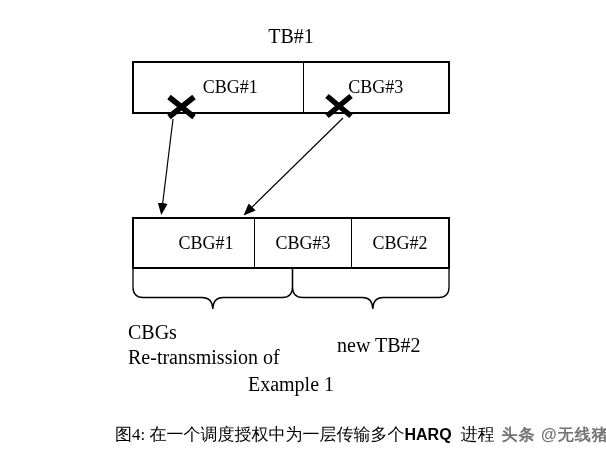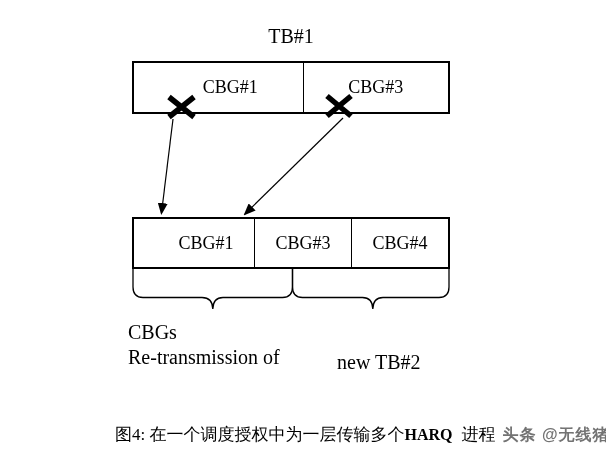--- a/index.html
+++ b/index.html
@@ -15,24 +15,24 @@
   }
   .row-top{top:61px;height:53px;}
   .row-bottom{top:217px;height:52px;}
   .cbg-cell{
     flex:1;display:flex;align-items:center;justify-content:center;
     font-size:18px;border-right:1.5px solid #000;white-space:nowrap;
   }
   .cbg-cell:last-child{border-right:none;}
   .overlay{left:0;top:0;pointer-events:none;}
   .retrans-label{left:128px;top:320px;font-size:20px;line-height:25px;}
-  .newtb-label{left:337px;top:334px;font-size:20px;white-space:nowrap;margin-top:17px;}
+  .newtb-label{left:337px;top:334px;font-size:20px;white-space:nowrap;}
   .example-label{left:132px;top:373px;width:318px;text-align:center;font-size:20px;}
   .caption{left:115px;top:424px;font-size:17px;white-space:nowrap;line-height:22px;}
-  .caption .harq{font-family:Liberation Serif, serif;font-weight:bold;font-size:16px;}
+  .caption .harq{font-family:Liberation Sans, sans-serif;font-weight:bold;font-size:16px;}
   .caption .suffix{margin-left:9px;font-family:Liberation Mono, monospace;}
   .watermark{
     margin-left:7px;color:#737373;font-weight:bold;font-size:16px;
     font-family:"Liberation Sans","DejaVu Sans",sans-serif;letter-spacing:1px;
   }
 </style>
 </head>
 <body>
 
 <div class="stage">
@@ -40,21 +40,21 @@
   <div class="abs tb1-label">TB#1</div>
 
   <div class="abs cbg-row row-top">
     <div class="cbg-cell">CBG#1</div>
     <div class="cbg-cell">CBG#3</div>
   </div>
 
   <div class="abs cbg-row row-bottom">
     <div class="cbg-cell">CBG#1</div>
     <div class="cbg-cell">CBG#3</div>
-    <div class="cbg-cell">CBG#4</div>
+    <div class="cbg-cell">CBG#2</div>
   </div>
 
   <svg class="abs overlay" width="606" height="463" viewBox="0 0 606 463">
     <defs>
       <marker id="arrowhead" markerUnits="userSpaceOnUse" markerWidth="12" markerHeight="10" refX="10" refY="5" orient="auto">
         <path d="M0,0 L12,5 L0,10 Z" fill="#000"></path>
       </marker>
     </defs>
 
     <path d="M169,97 L194,117 M194,97 L169,117" stroke="#000" stroke-width="5.5" stroke-linecap="butt" fill="none"></path>
@@ -69,18 +69,19 @@
     <path d="M292.5,269 L292.5,287 Q292.5,297.5 302.5,297.5 L362.5,297.5 Q372.5,297.5 372.8,309
              Q373.1,297.5 383,297.5 L439,297.5 Q449,297.5 449,287 L449,269" stroke="#000" stroke-width="1.3" fill="none"></path>
   </svg>
 
   <div class="abs retrans-label">
     <div>CBGs</div>
     <div>Re-transmission of</div>
   </div>
   <div class="abs newtb-label">new TB#2</div>
 
+  <div class="abs example-label">Example 1</div>
 
   <div class="abs caption">
     <span>图4: 在一个调度授权中为一层传输多个</span><span class="harq">HARQ</span><span class="suffix">进程</span><span class="watermark">头条 @无线猪</span>
   </div>
 
 </div>
 
 </body></html>

